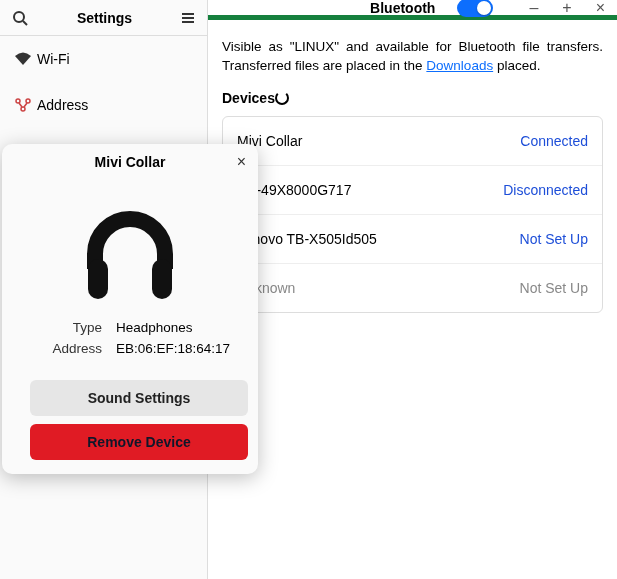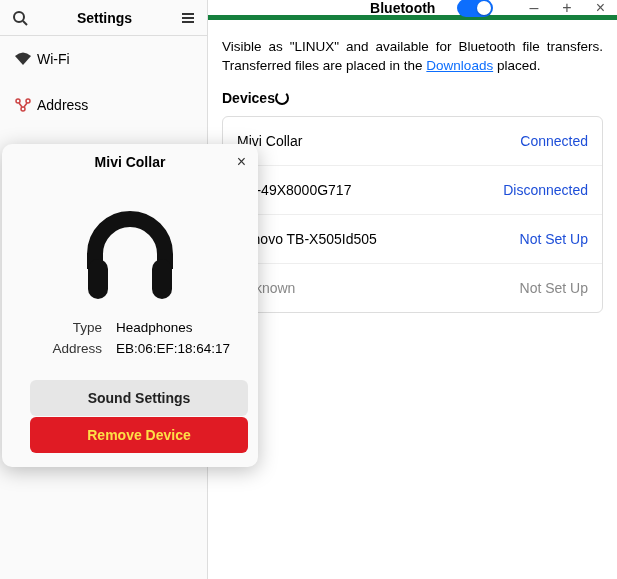--- a/index.html
+++ b/index.html
@@ -37,24 +37,24 @@
 .dialog { position: absolute; left: 2px; top: 144px; width: 256px; background: #fafafa; border-radius: 10px; box-shadow: 0 4px 20px rgba(0,0,0,0.25); overflow: hidden; }
 .dialog-header { display: flex; align-items: center; justify-content: center; padding: 10px 12px; position: relative; }
 .dialog-header .title { font-weight: 600; font-size: 14px; }
 .dialog-header .close { position: absolute; right: 12px; cursor: pointer; font-size: 16px; color: #333; }
 .dialog-icon { display: flex; justify-content: center; padding: 24px 0 12px 0; }
 .details { padding: 4px 18px 14px 18px; }
 .detail-row { display: flex; align-items: center; margin-bottom: 6px; font-size: 13.5px; }
 .detail-row .label { width: 96px; text-align: right; padding-right: 14px; color: #333; }
 .detail-row .value { font-weight: 500; }
 .detail-row .toggle-wrap { background: #fff; border-radius: 14px; padding: 3px 56px 3px 4px; display:inline-block; box-shadow: inset 0 0 0 1px #eee; }
-.dialog-buttons { padding: 4px 10px 14px 28px; display: flex; flex-direction: column; gap: 1px; }
+.dialog-buttons { padding: 4px 10px 14px 28px; display: flex; flex-direction: column; gap: 8px; }
 .btn { border: none; border-radius: 6px; padding: 10px 0; font-size: 14px; font-weight: 600; cursor: pointer; }
 .btn-secondary { background: #e6e6e6; color: #222; }
-.btn-danger { background: #e01b24; color: #fde047; }
+.btn-danger { background: #e01b24; color: #0f172a; }
 
 svg { display: block; }
 </style>
 </head>
 <body>
 
 <div class="sidebar">
   <div class="sidebar-header">
     <span class="search-icon">
       <svg width="16" height="16" viewBox="0 0 16 16">

